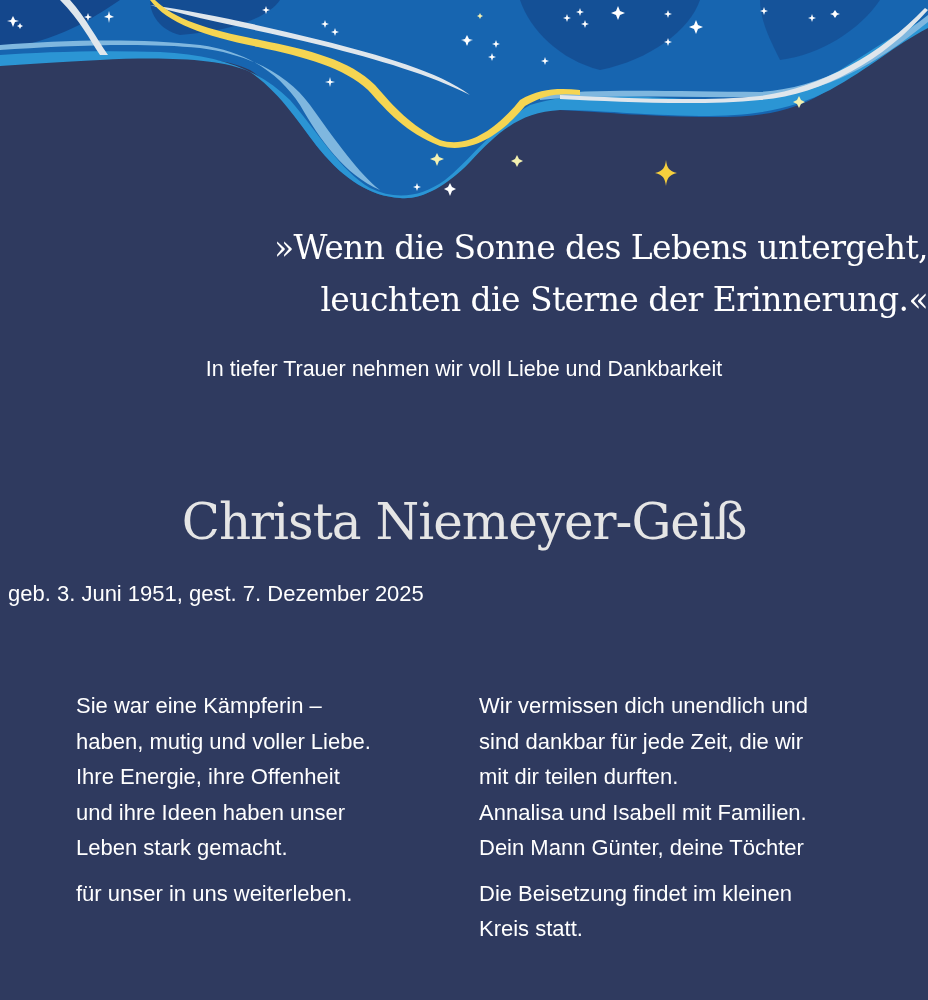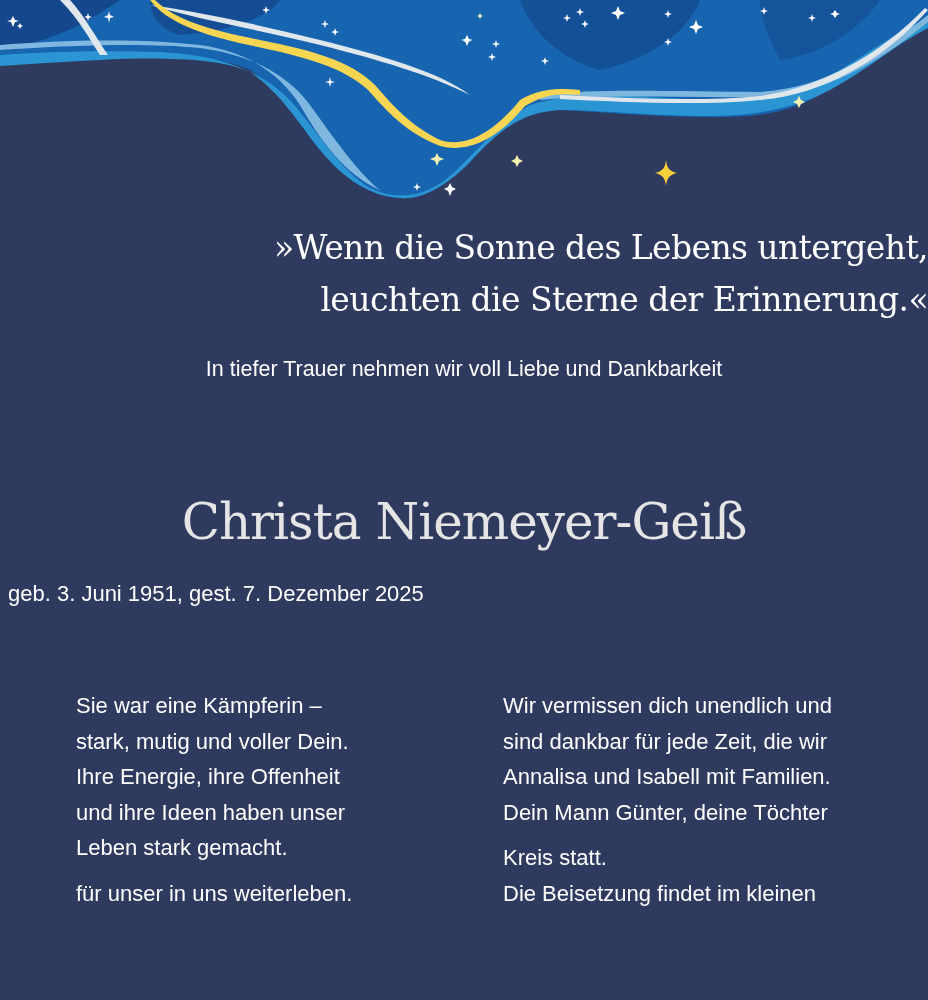--- a/index.html
+++ b/index.html
@@ -76,21 +76,21 @@
     }
     .col {
       position: absolute;
       top: 688px;
       font-family: "Liberation Sans", sans-serif;
       font-size: 22px;
       line-height: 35.5px;
       color: #ffffff;
     }
     .col-left { left: 56px; width: 380px; margin-left: 20px; }
-    .col-right { left: 479px; width: 420px; margin-left: 24px; }
+    .col-right { left: 479px; width: 420px; }
     .col .line { white-space: nowrap; }
     .col .para-gap { height: 10px; }
   </style>
 </head>
 <body>
 
 <div class="sky-banner">
   <svg width="928" height="210" viewBox="0 0 928 210" xmlns="http://www.w3.org/2000/svg">
 
     <path d="M0,0 L928,0 L928,25 C890,45 860,70 820,95 C790,112 760,118 700,117 C640,116 600,112 560,110 C520,110 500,130 470,160 C440,190 420,200 400,198 C370,196 345,180 320,150 C300,125 280,90 250,70 C220,55 160,55 100,58 C60,60 30,62 0,65 Z" fill="#1765b0"></path>
@@ -159,36 +159,37 @@
   <div>In tiefer Trauer nehmen wir voll Liebe und Dankbarkeit</div>
 </div>
 
 <div class="name">Christa Niemeyer-Geiß</div>
 
 <div class="dates">geb. 3. Juni 1951, gest. 7. Dezember 2025</div>
 
 <div class="col col-left">
   <div>
     <div class="line">Sie war eine Kämpferin –</div>
-    <div class="line">stark, mutig und voller Dein.</div>
+    <div class="line">haben, mutig und voller Liebe.</div>
     <div class="line">Ihre Energie, ihre Offenheit</div>
     <div class="line">und ihre Ideen haben unser</div>
     <div class="line">Leben stark gemacht.</div>
   </div>
   <div class="para-gap"></div>
   <div>
     <div class="line">für unser in uns weiterleben.</div>
   </div>
 </div>
 
 <div class="col col-right">
   <div>
     <div class="line">Wir vermissen dich unendlich und</div>
     <div class="line">sind dankbar für jede Zeit, die wir</div>
+    <div class="line">mit dir teilen durften.</div>
     <div class="line">Annalisa und Isabell mit Familien.</div>
     <div class="line">Dein Mann Günter, deine Töchter</div>
   </div>
   <div class="para-gap"></div>
   <div>
+    <div class="line">Die Beisetzung findet im kleinen</div>
     <div class="line">Kreis statt.</div>
-    <div class="line">Die Beisetzung findet im kleinen</div>
   </div>
 </div>
 
 </body></html>

